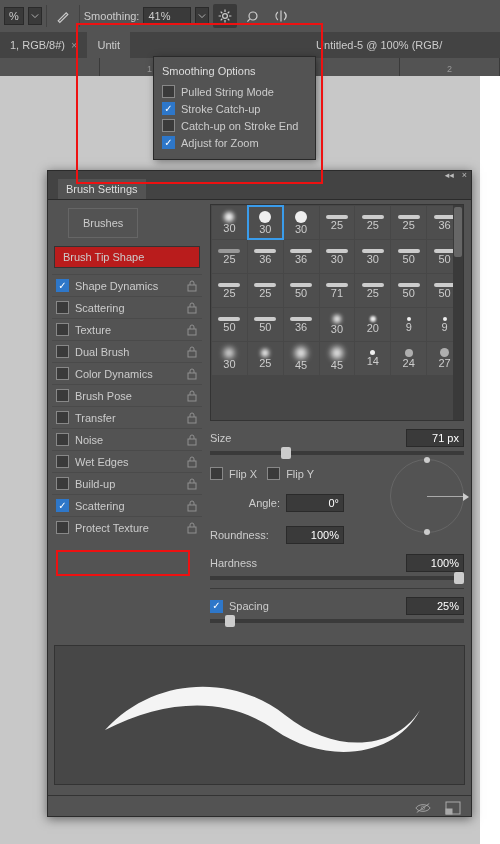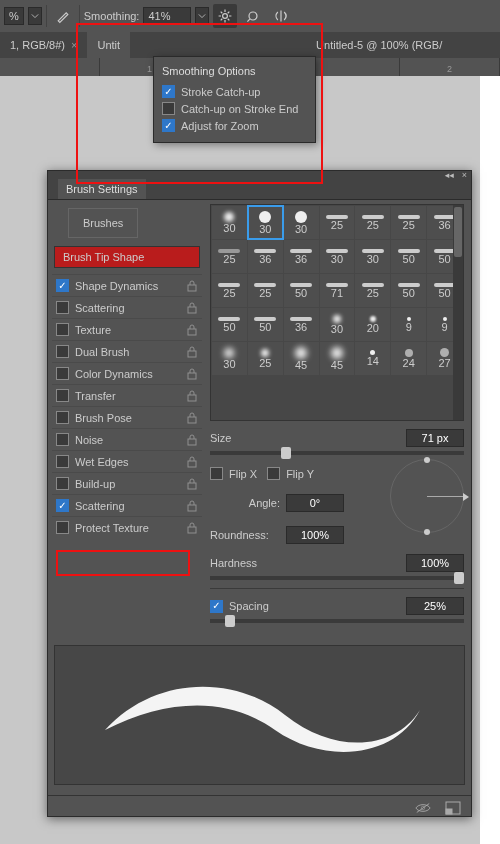--- a/index.html
+++ b/index.html
@@ -49,21 +49,21 @@
 .brush-grid{height:217px;overflow:hidden;border:1px solid #333;background:#474747;display:grid;grid-template-columns:repeat(7,1fr);grid-auto-rows:33px;gap:1px;padding:1px;position:relative}
 .brush-cell{background:#4e4e4e;display:flex;flex-direction:column;align-items:center;justify-content:center;font-size:9px;color:#ccc}
 .brush-cell.sel{outline:2px solid #3a9ceb;outline-offset:-1px}
 .dot{background:#eee;border-radius:50%}
 .dash{width:22px;height:4px;background:#ccc;border-radius:2px}
 .scrollbar{position:absolute;right:0;top:0;bottom:0;width:10px;background:#3a3a3a}
 .scrollbar-thumb{position:absolute;right:1px;top:2px;width:8px;height:50px;background:#666;border-radius:2px}
 
 .ctrl-row{display:flex;align-items:center;gap:6px;margin-top:8px}
 .ctrl-lbl{width:70px;color:#ccc}
-.num-box{background:#3a3a3a;border:1px solid #2a2a2a;padding:2px 4px;width:58px;text-align:center;color:#fff}
+.num-box{background:#3a3a3a;border:1px solid #2a2a2a;padding:2px 4px;width:58px;text-align:right;color:#fff}
 .slider{flex:1;height:4px;background:#3a3a3a;position:relative;margin:4px 0}
 .slider-thumb{position:absolute;top:-4px;width:10px;height:12px;background:#ccc;border-radius:2px}
 
 .angle-widget{width:74px;height:74px;border:1px solid #666;border-radius:50%;position:relative;margin-left:auto}
 .angle-line{position:absolute;left:50%;top:50%;width:36px;height:1px;background:#aaa;transform-origin:left center}
 .angle-dot{position:absolute;width:6px;height:6px;background:#ccc;border-radius:50%}
 
 .preview{height:140px;background:#474747;margin:10px 6px;display:flex;align-items:center;justify-content:center;border:1px solid #333}
 .stroke-shape{width:330px;height:90px}
 
@@ -134,20 +134,24 @@
   <div class="ruler-seg"></div>
   <div class="ruler-seg"></div>
   <div class="ruler-seg">2</div>
 </div>
 
 <div class="canvas-gray"></div>
 <div class="canvas-white"></div>
 
 <div class="popup">
   <div class="popup-title">Smoothing Options</div>
+  <div class="popup-row">
+      <div class="chk"></div>
+      <span>Pulled String Mode</span>
+    </div>
   <div class="popup-row">
       <div class="chk on"></div>
       <span>Stroke Catch-up</span>
     </div>
   <div class="popup-row">
       <div class="chk"></div>
       <span>Catch-up on Stroke End</span>
     </div>
   <div class="popup-row">
       <div class="chk on"></div>
@@ -206,29 +210,29 @@
         <div class="opt-row">
             <div class="chk"></div>
             <span class="lbl txt-muted">Color Dynamics</span>
             <svg class="lock" viewBox="0 0 12 12">
               <rect x="2" y="5" width="8" height="6" stroke="#aaa" fill="none"></rect>
               <path d="M4 5V3a2 2 0 014 0v2" stroke="#aaa" fill="none"></path>
             </svg>
           </div>
         <div class="opt-row">
             <div class="chk"></div>
+            <span class="lbl txt-muted">Brush Pose</span>
+            <svg class="lock" viewBox="0 0 12 12">
+              <rect x="2" y="5" width="8" height="6" stroke="#aaa" fill="none"></rect>
+              <path d="M4 5V3a2 2 0 014 0v2" stroke="#aaa" fill="none"></path>
+            </svg>
+          </div>
+        <div class="opt-row">
+            <div class="chk"></div>
             <span class="lbl txt-muted">Transfer</span>
-            <svg class="lock" viewBox="0 0 12 12">
-              <rect x="2" y="5" width="8" height="6" stroke="#aaa" fill="none"></rect>
-              <path d="M4 5V3a2 2 0 014 0v2" stroke="#aaa" fill="none"></path>
-            </svg>
-          </div>
-        <div class="opt-row">
-            <div class="chk"></div>
-            <span class="lbl txt-muted">Brush Pose</span>
             <svg class="lock" viewBox="0 0 12 12">
               <rect x="2" y="5" width="8" height="6" stroke="#aaa" fill="none"></rect>
               <path d="M4 5V3a2 2 0 014 0v2" stroke="#aaa" fill="none"></path>
             </svg>
           </div>
         <div class="opt-row">
             <div class="chk"></div>
             <span class="lbl txt-muted">Noise</span>
             <svg class="lock" viewBox="0 0 12 12">
               <rect x="2" y="5" width="8" height="6" stroke="#aaa" fill="none"></rect>

